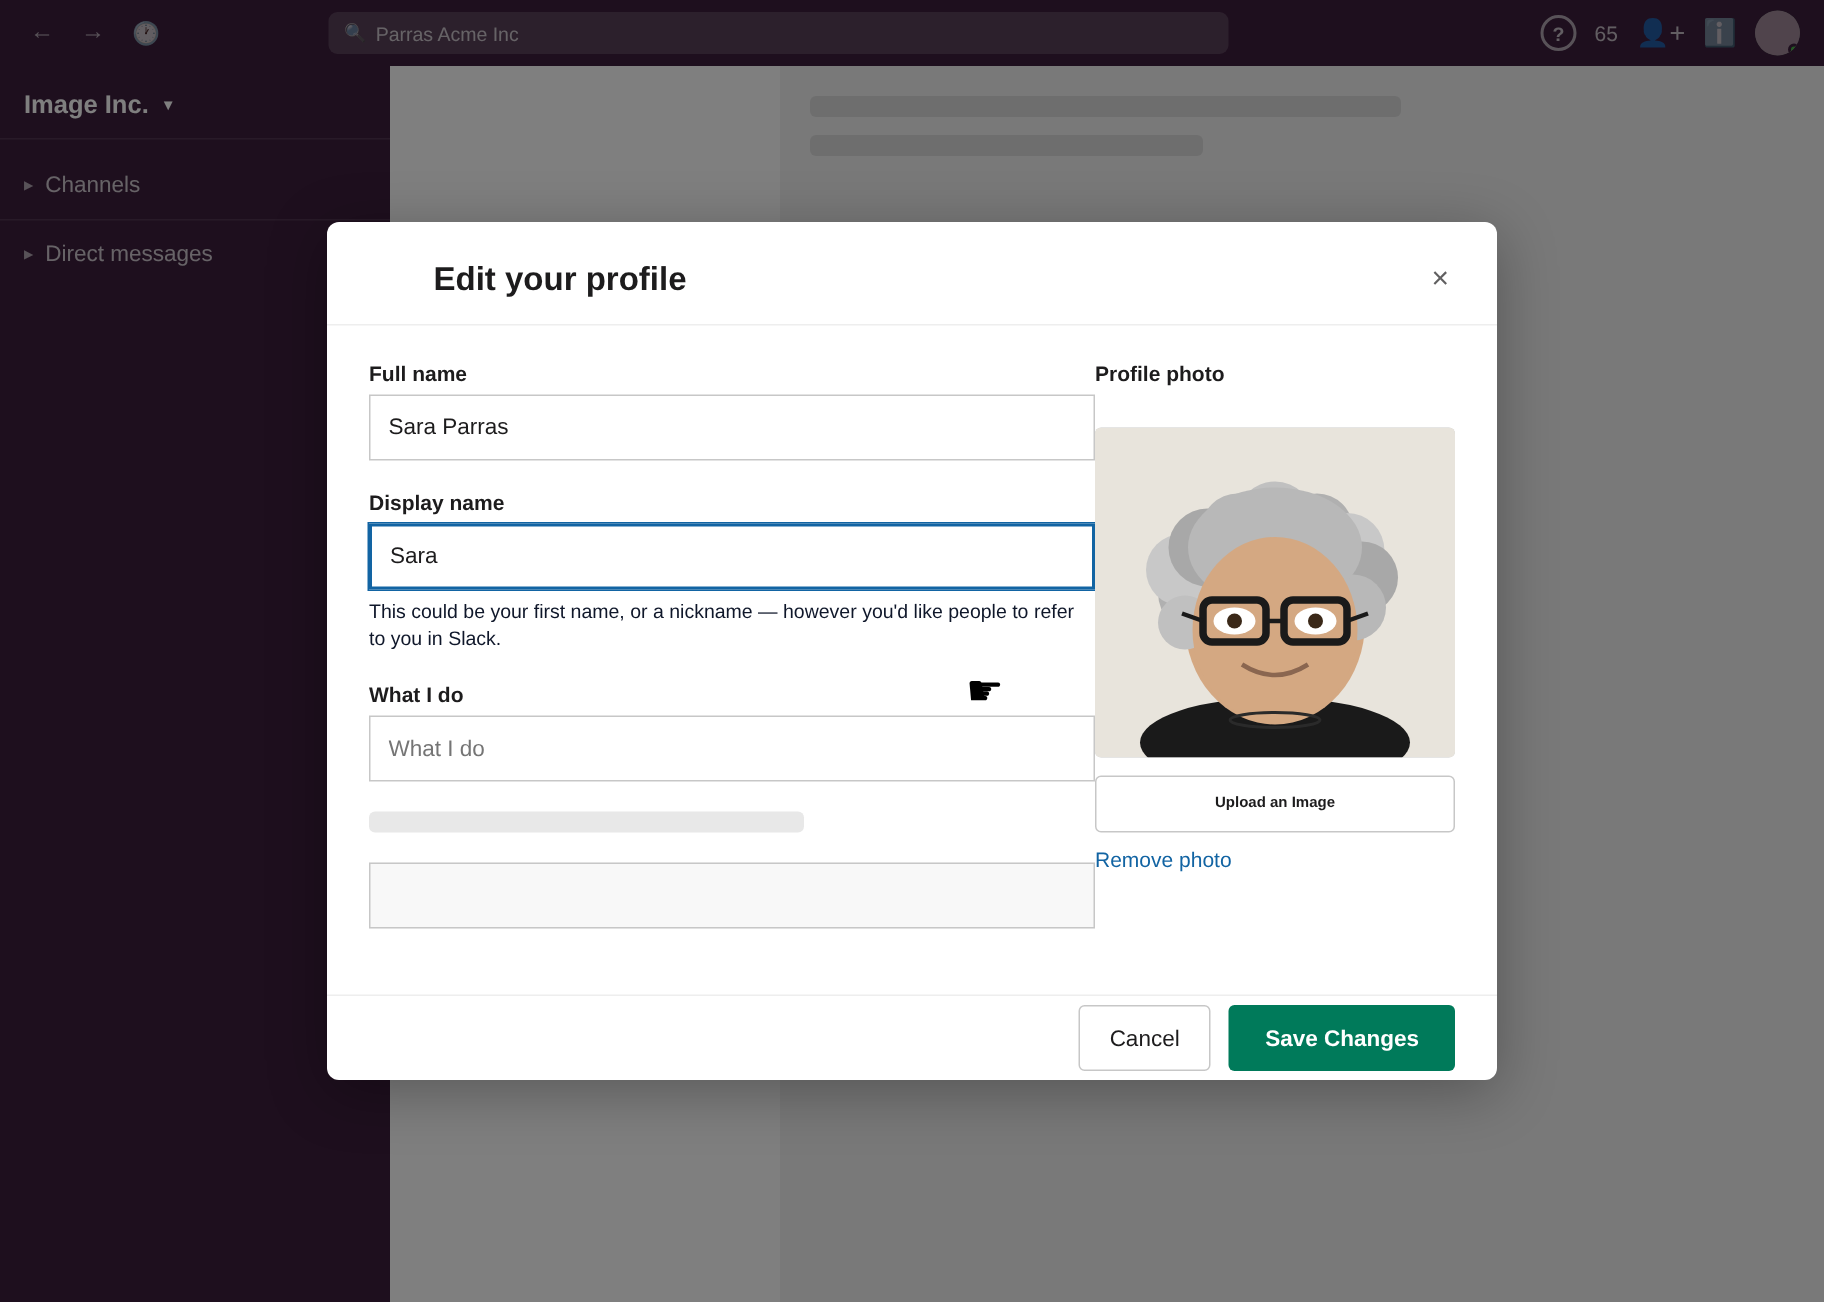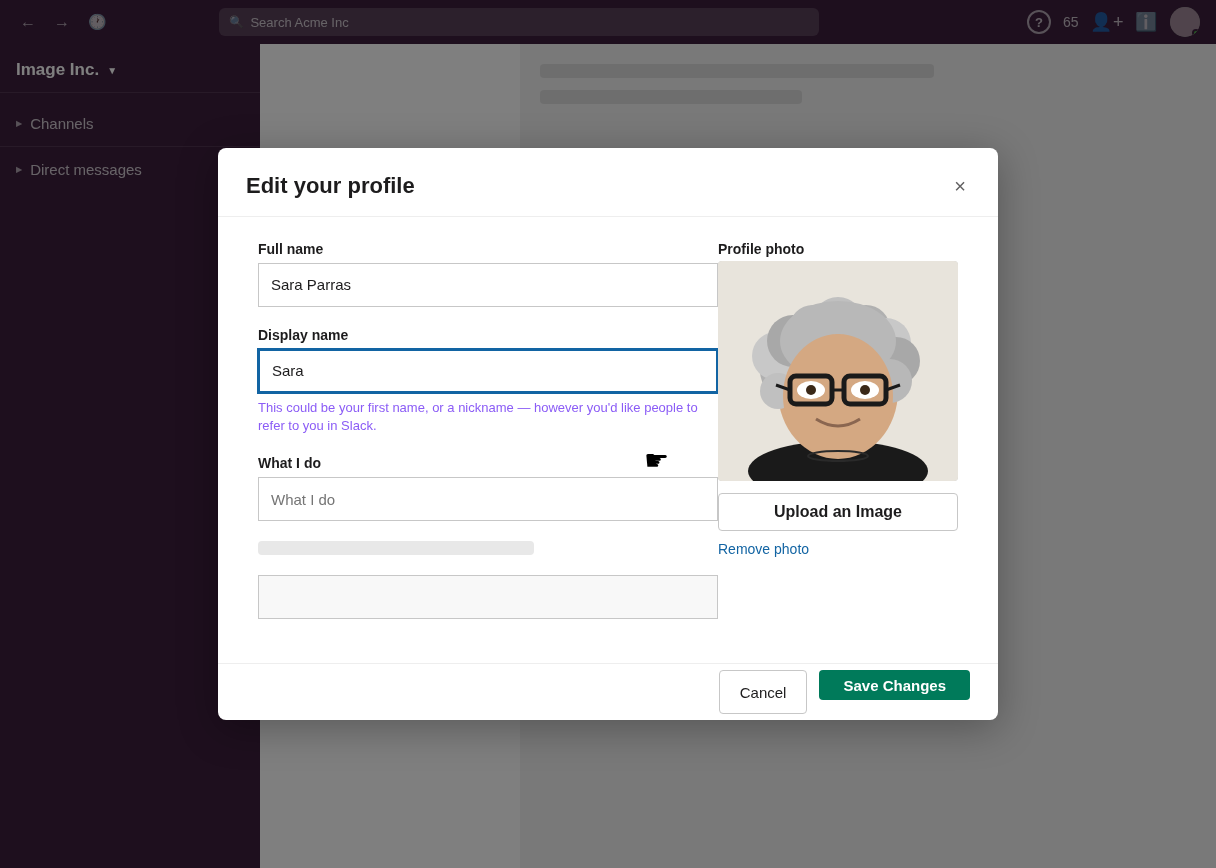--- a/index.html
+++ b/index.html
@@ -210,35 +210,36 @@
       display: flex;
       justify-content: space-between;
       align-items: center;
       border-bottom: 1px solid #eee;
     }
 
     .modal-title {
       font-size: 22px;
       font-weight: 700;
       color: #1d1c1d;
+      margin-left: 43px;
     }
 
     .close-btn {
       background: none;
       border: none;
       font-size: 20px;
       color: #616061;
       cursor: pointer;
       padding: 4px;
       line-height: 1;
     }
 
     .modal-body {
       display: flex;
-      padding: 24px 40px;
+      padding: 24px 28px;
       flex: 1;
       overflow: auto;
     }
 
     .modal-left {
       flex: 1;
     }
 
     .modal-right {
       width: 240px;
@@ -271,21 +272,21 @@
     }
 
     .field-input.active {
       border-color: #1264a3;
       border-width: 2px;
       box-shadow: 0 0 0 1px #1264a3;
     }
 
     .field-hint {
       font-size: 13px;
-      color: #8b5cf6;
+      color: #0f172a;
       margin-top: 6px;
       line-height: 1.4;
     }
 
     
     .placeholder-bar {
       height: 14px;
       background: #e8e8e8;
       border-radius: 4px;
       margin-top: 4px;
@@ -293,21 +294,21 @@
 
     .placeholder-bar.short {
       width: 60%;
     }
 
     
     .profile-photo-label {
       font-size: 14px;
       font-weight: 700;
       color: #1d1c1d;
-      margin-bottom: 4px;
+      margin-bottom: 28px;
       display: block;
     }
 
     .profile-photo-img {
       width: 240px;
       height: 220px;
       background: #ccc;
       border-radius: 4px;
       overflow: hidden;
       margin-bottom: 12px;
@@ -315,21 +316,21 @@
       align-items: center;
       justify-content: center;
     }
 
     .upload-btn {
       width: 100%;
       height: 38px;
       background: #fff;
       border: 1px solid #c7c7c7;
       border-radius: 4px;
-      font-size: 16px;
+      font-size: 10px;
       font-weight: 700;
       color: #1d1c1d;
       cursor: pointer;
       font-family: inherit;
       margin-bottom: 10px;
     }
 
     .remove-photo-link {
       color: #1264a3;
       font-size: 14px;
@@ -355,21 +356,21 @@
       border: 1px solid #c7c7c7;
       border-radius: 4px;
       font-size: 15px;
       font-weight: 500;
       color: #1d1c1d;
       cursor: pointer;
       font-family: inherit;
     }
 
     .save-btn {
-      height: 30px;
+      height: 44px;
       padding: 0 24px;
       background: #007a5a;
       border: none;
       border-radius: 4px;
       font-size: 15px;
       font-weight: 700;
       color: #fff;
       cursor: pointer;
       font-family: inherit;
     }
@@ -387,21 +388,21 @@
 <body>
 
 <div class="app-bg">
 
   <div style="position:absolute;top:0;left:0;right:0;height:44px;background:#3d1f3d;display:flex;align-items:center;padding:0 16px;gap:10px;z-index:10;">
     <button class="nav-btn">←</button>
     <button class="nav-btn">→</button>
     <button class="history-btn">🕐</button>
     <div class="search-bar">
       <span class="search-icon">🔍</span>
-      <span class="search-text">Search Acme Inc</span>
+      <span class="search-text">Parras Acme Inc</span>
     </div>
     <div class="nav-right">
       <div class="help-btn">?</div>
       <span class="badge-count">65</span>
       <span class="add-user-btn">👤+</span>
       <span class="info-btn">ℹ️</span>
       <div class="avatar-img" style="position:relative;">
         <div style="width:30px;height:30px;background:#a08898;border-radius:50%;"></div>
         <div class="avatar-dot"></div>
       </div>

